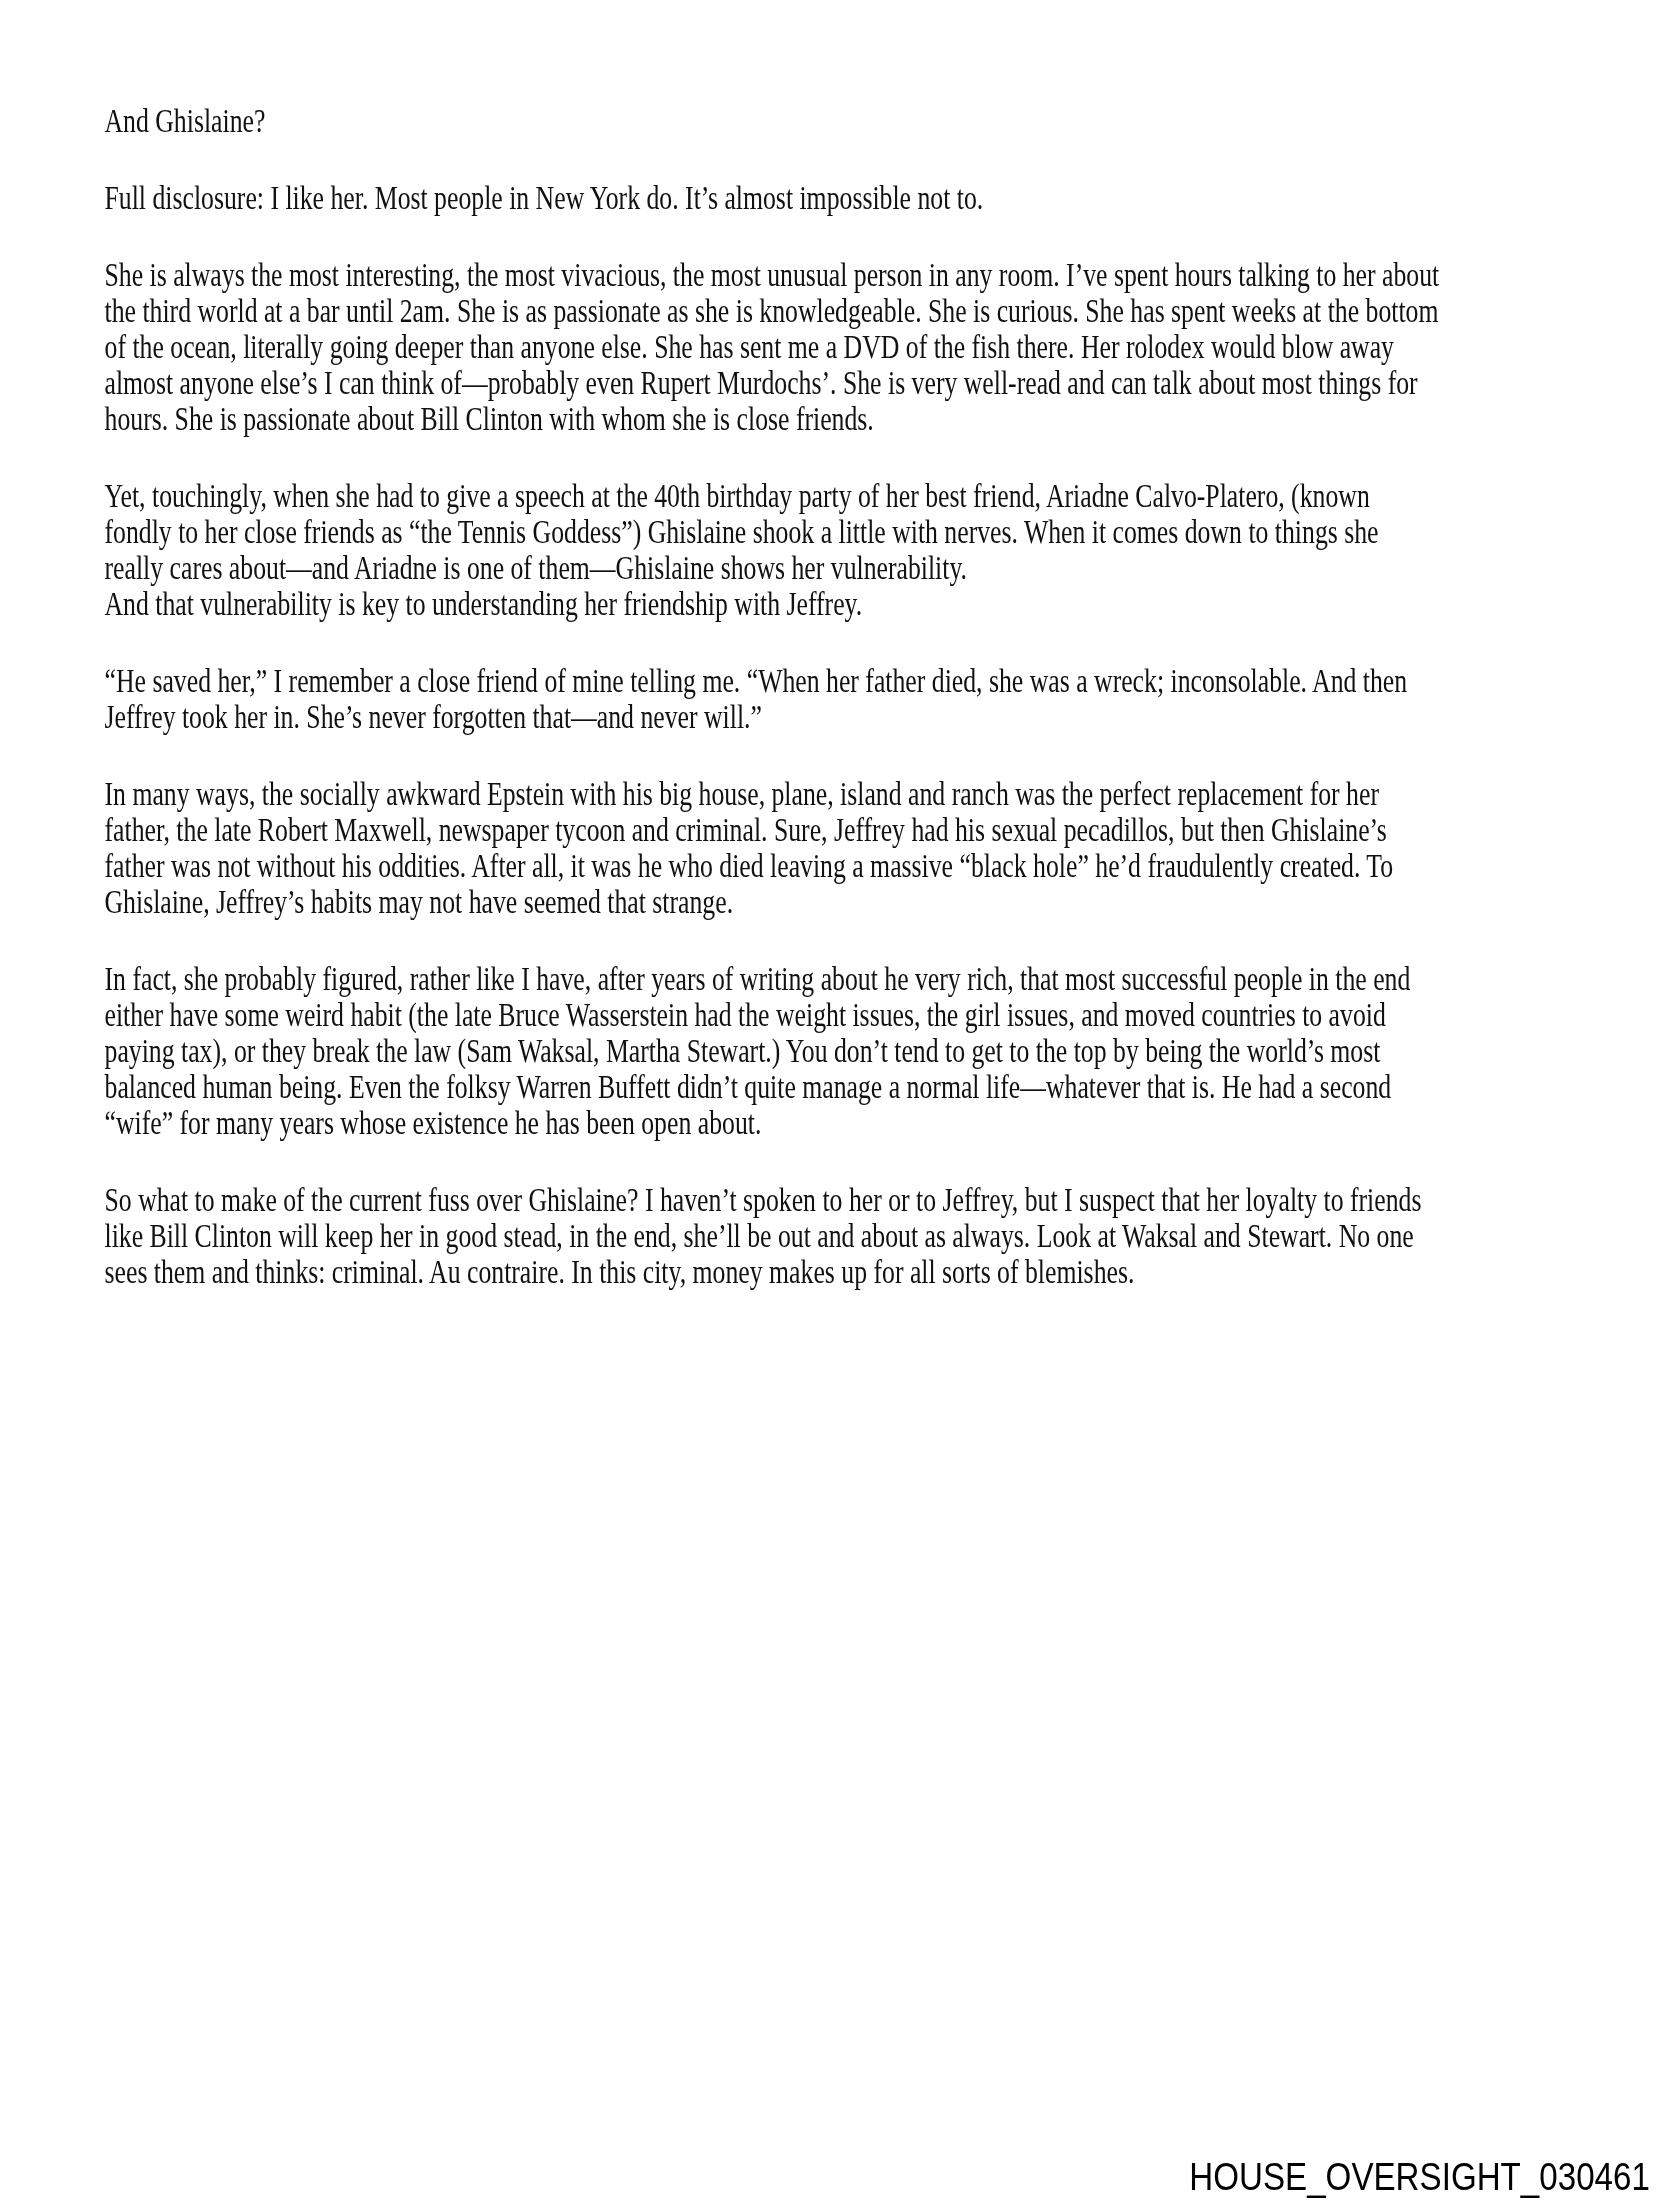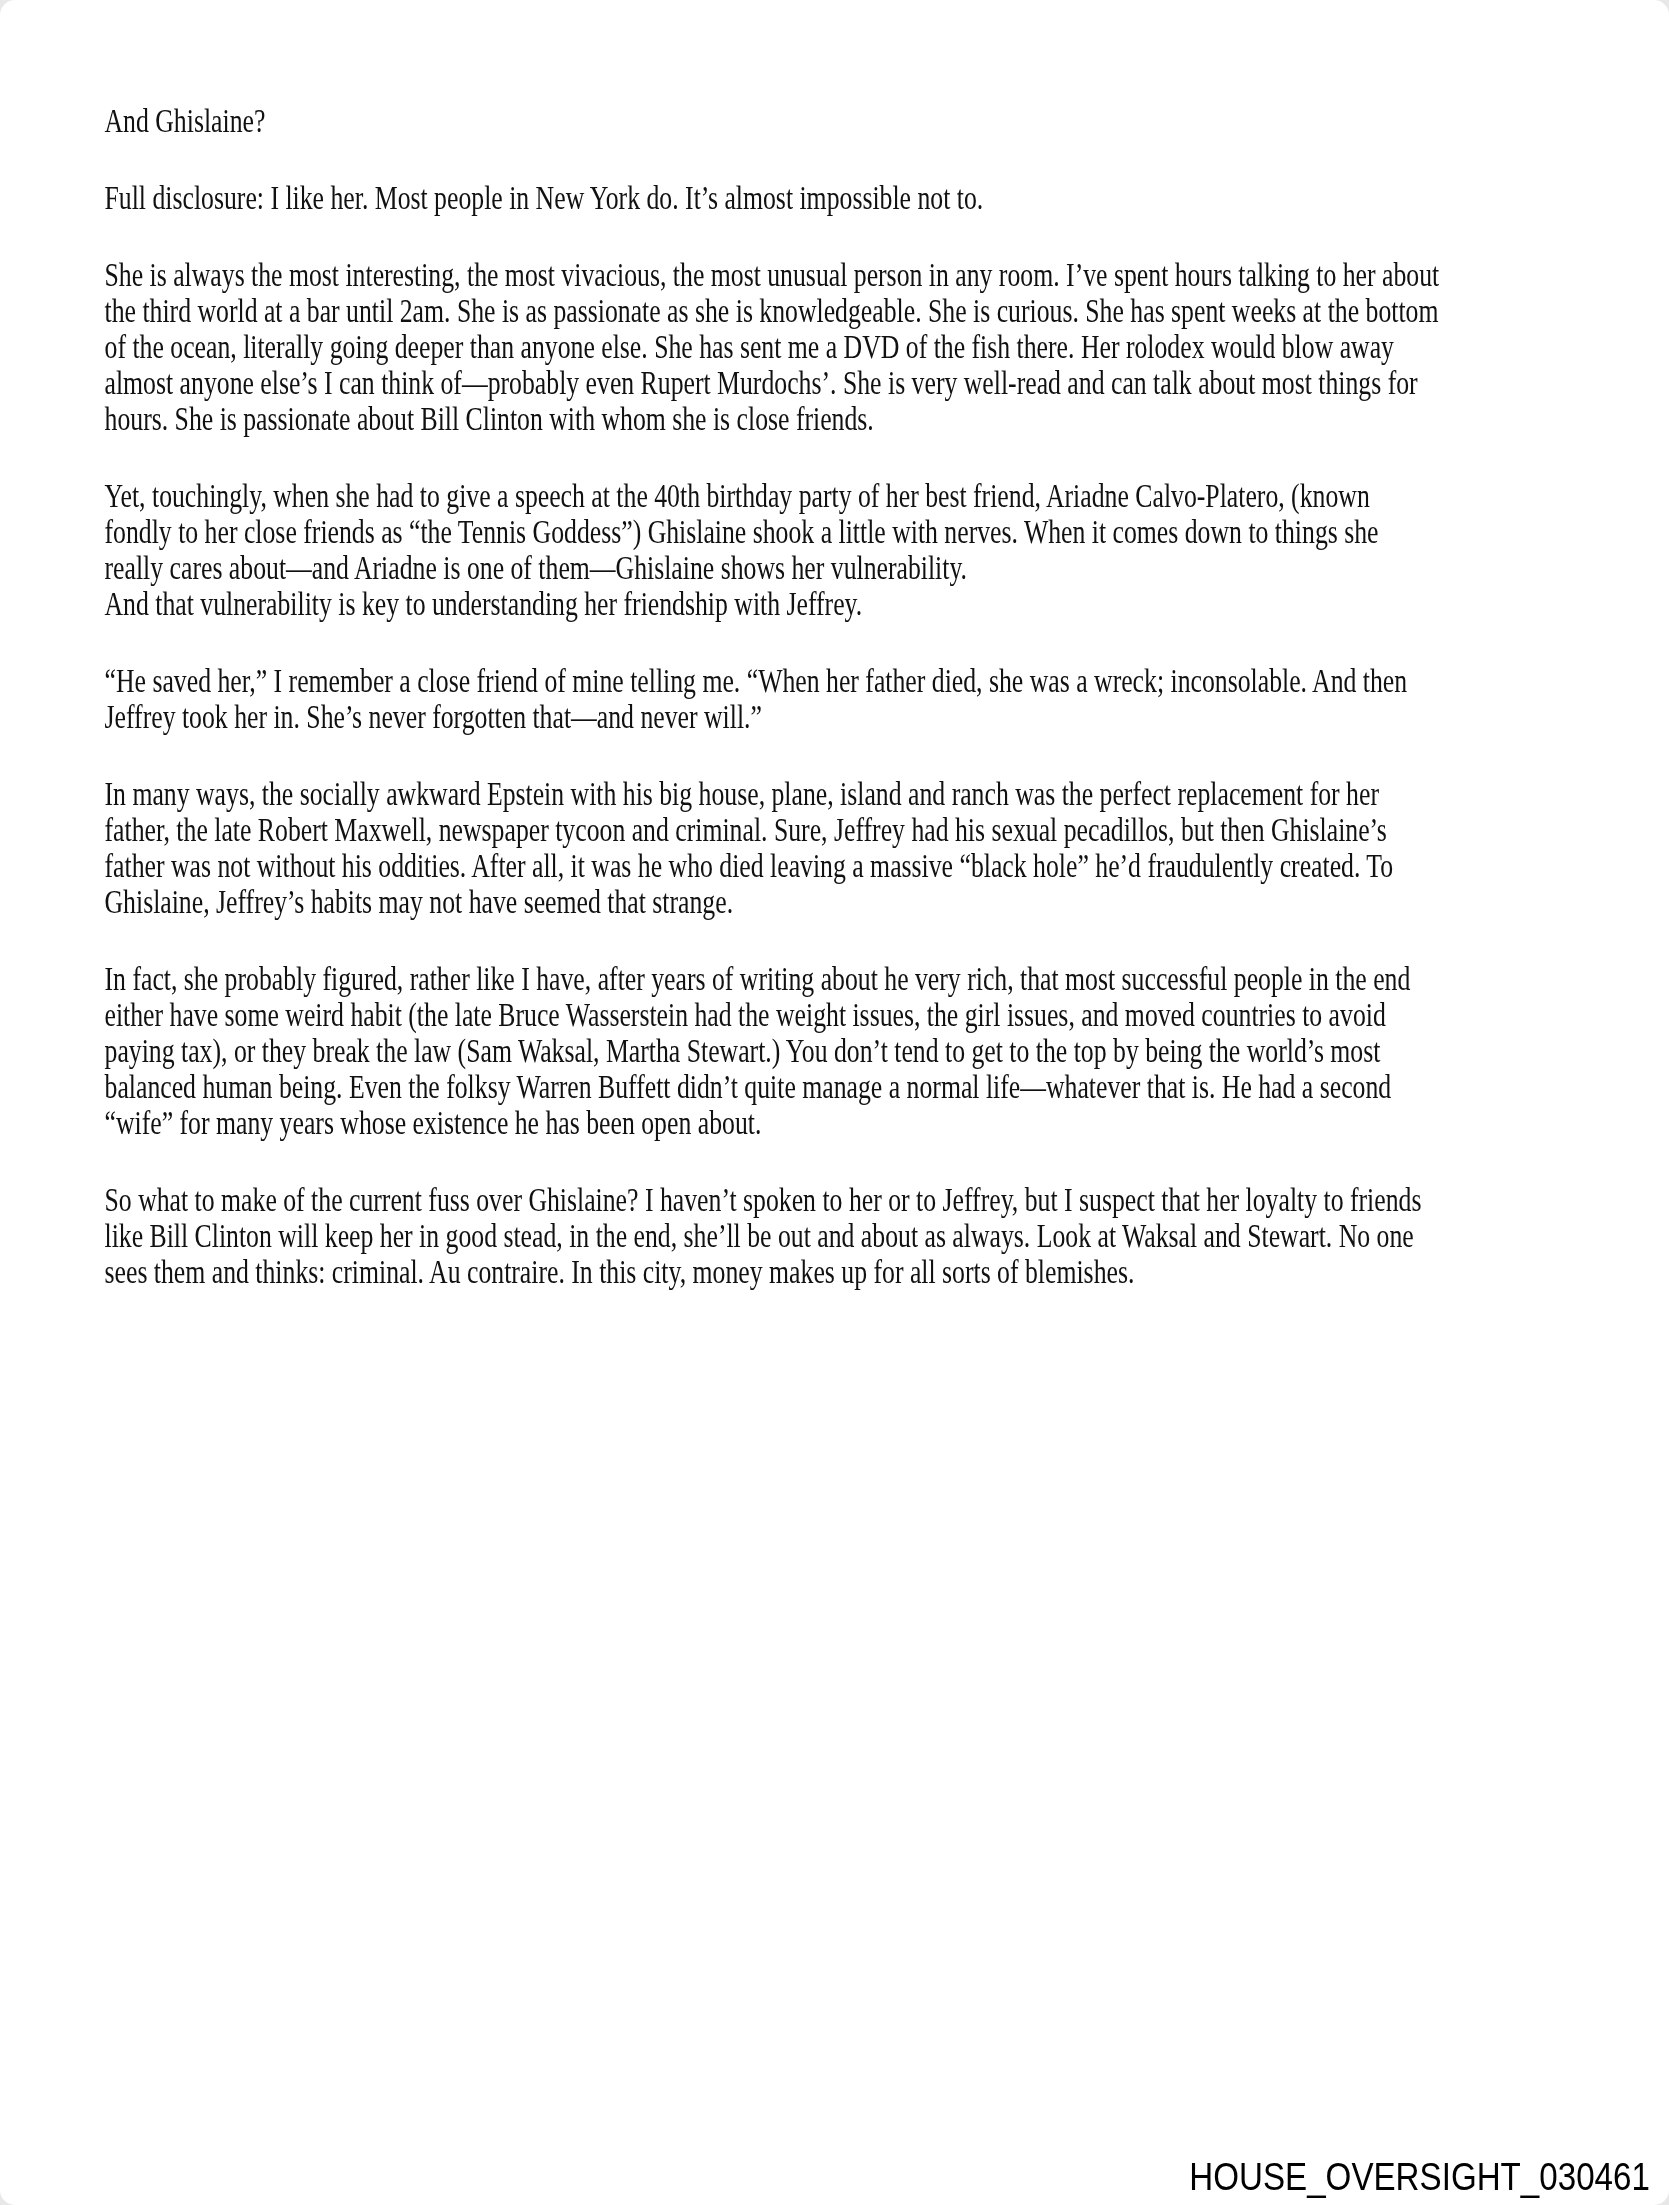--- a/index.html
+++ b/index.html
@@ -9,21 +9,20 @@
   }
   .page {
     position: relative;
     width: 1669px;
     height: 2205px;
     margin: 0 auto;
     background: #ffffff;
     overflow: hidden;
     font-family: "Liberation Serif", "DejaVu Serif", serif;
     color: #111111;
-    border-radius: 15px;
   }
   
   .content {
     position: absolute;
     top: 103px;
     left: 0;
     width: 2140px;
     transform: scaleX(0.78);
     transform-origin: 0 0;
   }

